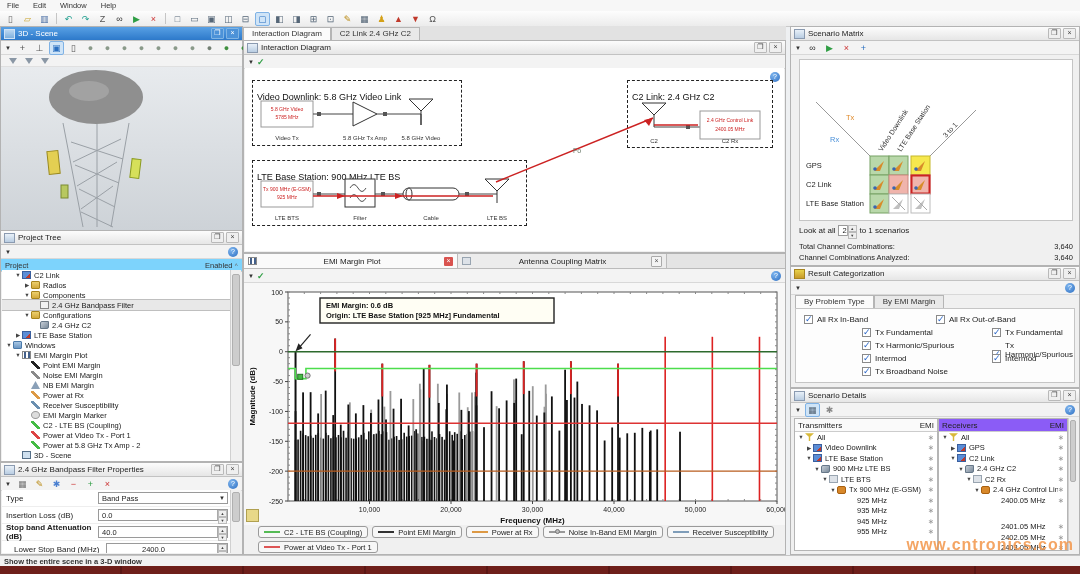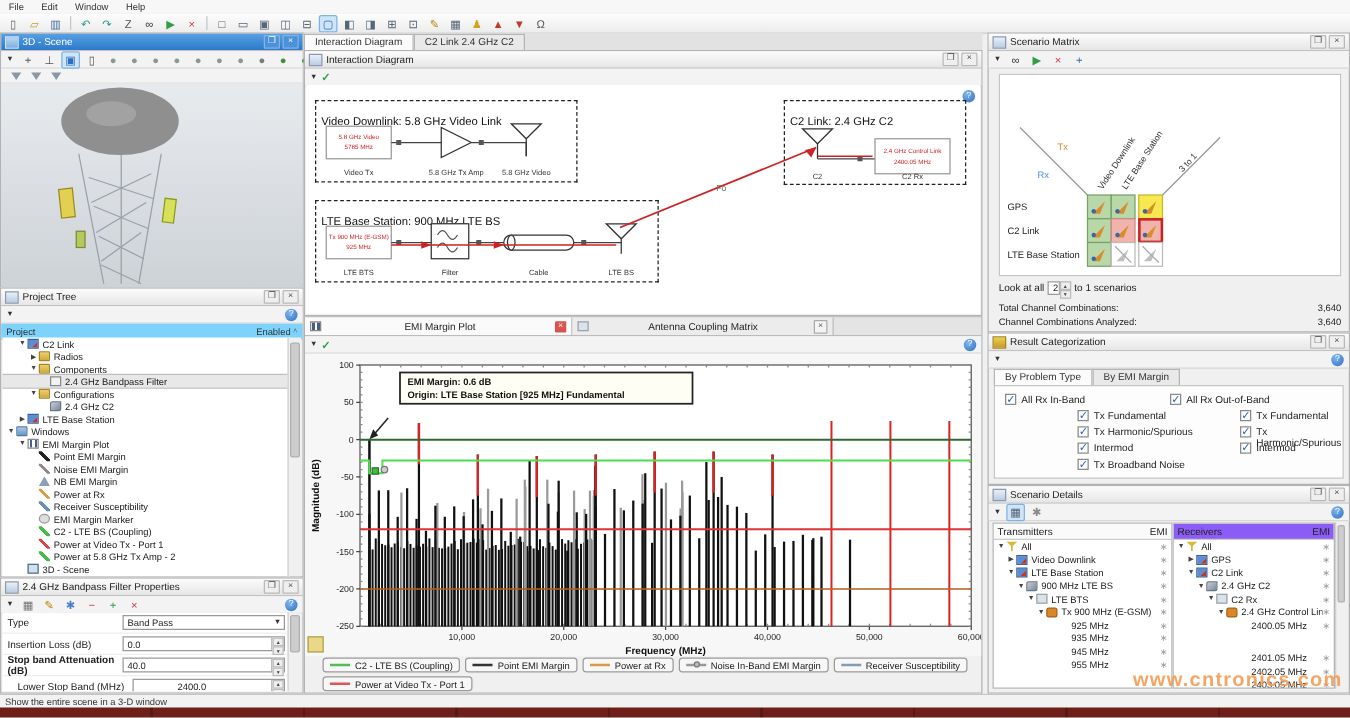--- a/index.html
+++ b/index.html
@@ -47,30 +47,30 @@
   .tab{padding:0 8px;font-size:8px;line-height:12px;height:13px;border:1px solid #b5b5b5;border-bottom:none;background:#e9e9e9;color:#333;box-sizing:border-box;}
   .tab.active{background:#fbfbfb;}
   
   .dblock{position:absolute;border:1.6px dashed #222;box-sizing:border-box;background:rgba(255,255,255,.6);}
   .btitle{position:absolute;left:4px;top:11px;font-size:9px;color:#111;}
   .dtext{font-size:6px;fill:#333;}
   .rtext{font-size:5px;fill:#cc2222;}
   
   .cb{width:9px;height:9px;border:1px solid #8a8a8a;background:#fff;display:inline-block;position:relative;flex:none;box-sizing:border-box;}
   .cb::after{content:"✓";color:#2a66c8;font-size:9px;position:absolute;top:-2.5px;left:0;}
-  .cbrow{display:flex;align-items:flex-start;gap:4px;position:absolute;font-size:8px;}
+  .cbrow{display:flex;align-items:flex-end;gap:4px;position:absolute;font-size:8px;}
   .legendbtn{display:inline-flex;align-items:center;gap:4px;border:1px solid #9a9a9a;border-radius:3px;background:#f7f7f7;padding:1px 5px;font-size:7.5px;height:12px;box-sizing:border-box;}
   .sw{width:16px;height:2px;display:inline-block;position:relative;flex:none;}
   .sw .dot{position:absolute;left:6px;top:-2px;width:5px;height:5px;border-radius:50%;background:#bbb;border:1px solid #777;box-sizing:border-box;}
   .scroll{position:absolute;background:#f0f0f0;border-left:1px solid #d0d0d0;}
   .thumb{position:absolute;left:1px;right:1px;background:#cdcdcd;border:1px solid #b0b0b0;border-radius:2px;}
   .spin{display:inline-flex;flex-direction:column;width:9px;height:11px;border-left:1px solid #aaa;flex:none;}
   .spin span{font-size:4px;line-height:5px;text-align:center;color:#444;background:#eee;border:1px solid #bbb;}
   .field{display:flex;align-items:center;background:#fff;border:1px solid #9a9a9a;height:12px;box-sizing:border-box;padding-left:3px;font-size:7.5px;}
-  #statusbar{position:absolute;left:0;top:555px;width:1080px;height:11px;background:#f2f2f2;border-top:1px solid #c5c5c5;font-size:7.5px;color:#333;padding:1px 4px;box-sizing:border-box;}
+  #statusbar{position:absolute;left:0;top:555px;width:1080px;height:11px;background:#f2f2f2;border-top:1px solid #c5c5c5;font-size:7.5px;color:#333;padding:1px 4px;box-sizing:border-box;font-weight:bold;}
   #taskbar{position:absolute;left:0;top:566px;width:1080px;height:8px;background:repeating-linear-gradient(90deg,#6e1f1a 0 120px,#5a1714 120px 122px);}
   #watermark{position:absolute;right:6px;top:536px;font-size:16px;font-weight:bold;color:rgba(243,152,78,.88);letter-spacing:1px;z-index:50;}
   .tick{font-size:7px;fill:#222;}
   .axlab{font-size:8px;font-weight:bold;fill:#111;}
   .ann{font-size:7.5px;font-weight:bold;fill:#111;}
   .mini-ant{width:0;height:0;border-left:4px solid transparent;border-right:4px solid transparent;border-top:6px solid #8a97a5;display:inline-block;margin:0 4px;}
 </style>
 </head>
 <body>
 

